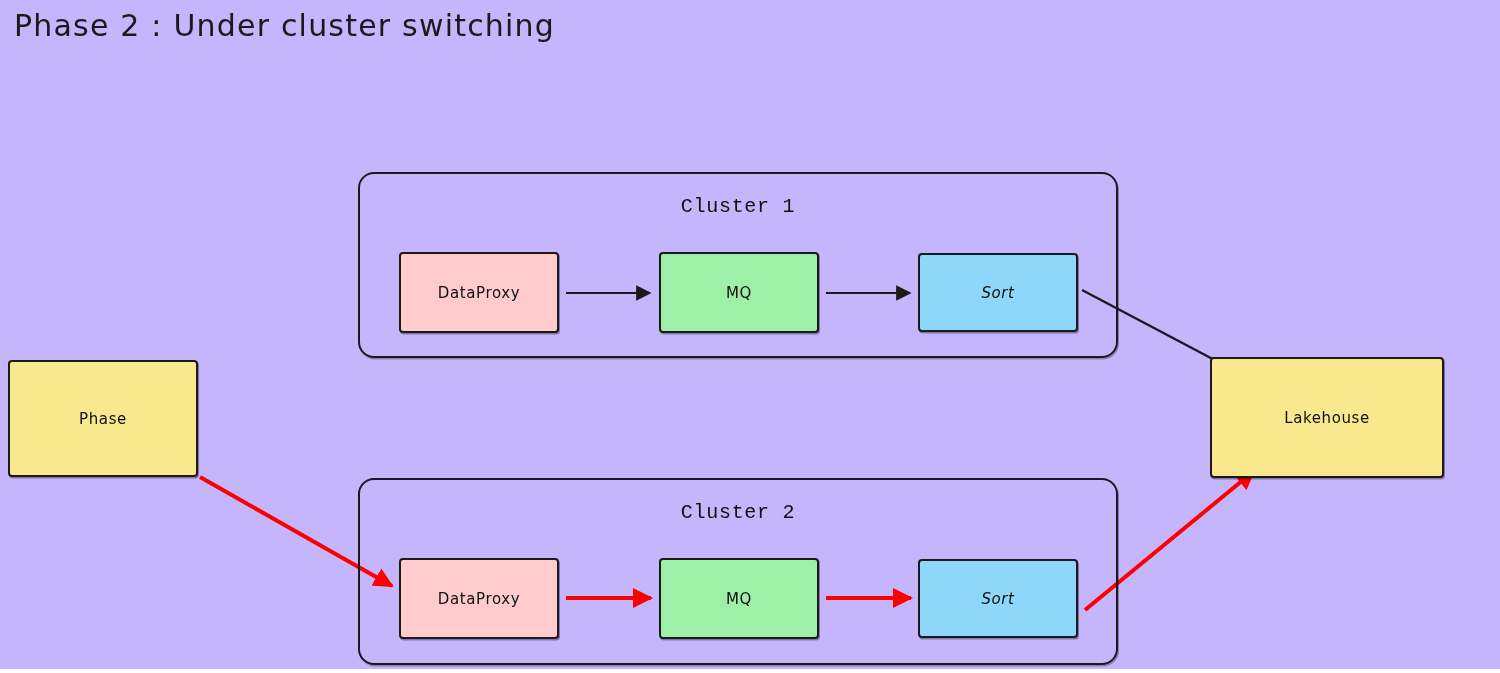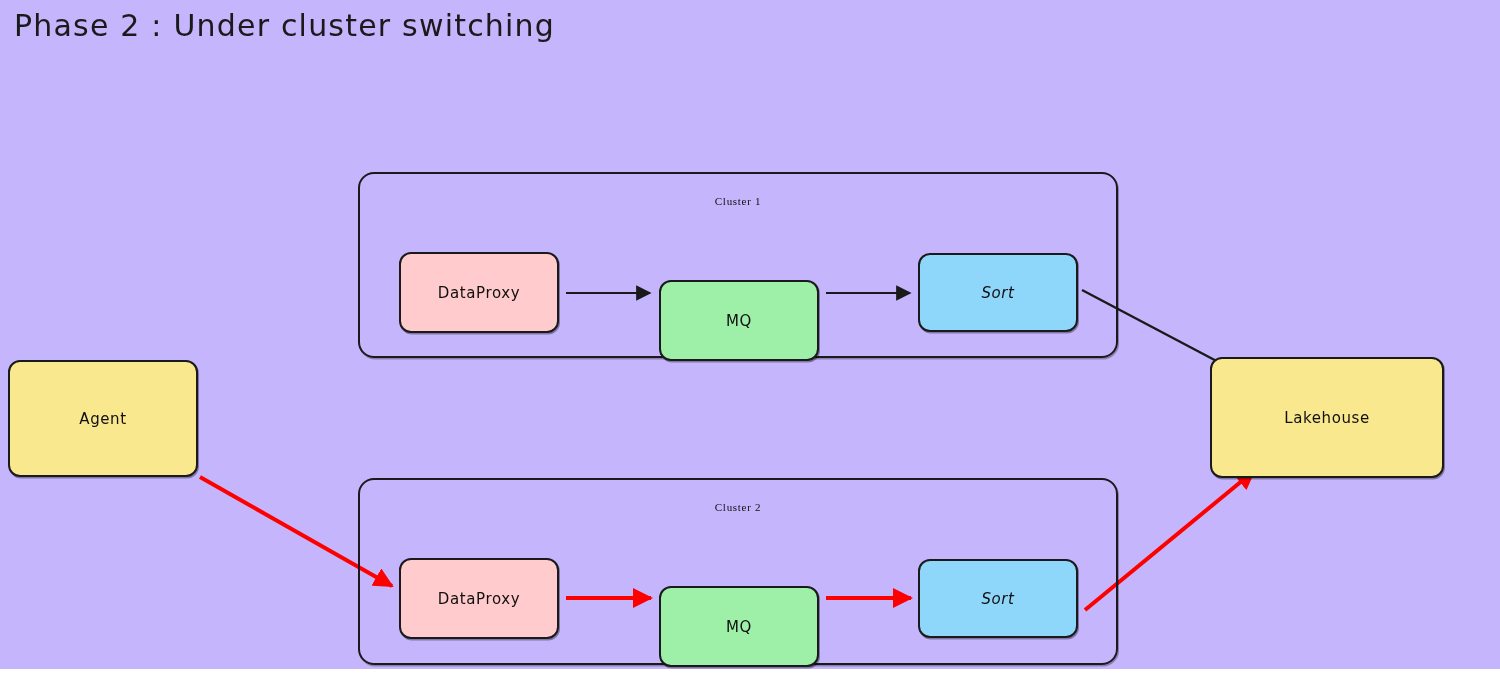--- a/index.html
+++ b/index.html
@@ -30,47 +30,47 @@
     font-size: 30px;
     font-weight: 400;
     letter-spacing: 1.2px;
     color: #1a1a1a;
     white-space: nowrap;
   }
   .node {
     position: absolute;
     box-sizing: border-box;
     border: 2.6px solid #1a1a1a;
-    border-radius: 12px;
+    border-radius: 4px;
     display: flex;
     align-items: center;
     justify-content: center;
     font-family: "DejaVu Sans", sans-serif;
     font-size: 15px;
     color: #101010;
     letter-spacing: 0.6px;
     box-shadow: 1px 1.5px 0 rgba(0,0,0,0.35);
   }
   .node.pink   { background: #ffcbcc; }
-  .node.green  { background: #9ef0a8; margin-top: 28px; }
+  .node.green  { background: #9ef0a8; }
   .node.blue   { background: #8ed7fb; font-style: italic; }
   .node.yellow { background: #fae88e; }
 
   .cluster {
     position: absolute;
     box-sizing: border-box;
     border: 2.6px solid #1a1a1a;
     border-radius: 16px;
     background: transparent;
     box-shadow: 1px 1.5px 0 rgba(0,0,0,0.3);
   }
   .cluster-label {
     position: absolute;
-    font-family: Liberation Serif, serif;
-    font-size: 11px;
+    font-family: Liberation Mono, monospace;
+    font-size: 20px;
     color: #101010;
     letter-spacing: 0.7px;
     white-space: nowrap;
     transform: translateX(-50%);
   }
 </style>
 </head>
 <body>
 
 <div id="canvas">
@@ -102,21 +102,21 @@
     <line x1="1085" y1="610" x2="1254" y2="471" stroke="#ff0000" stroke-width="4" marker-end="url(#arrow-red)"></line>
   </svg>
 
   <div class="cluster" style="left:358px; top:172px; width:760px; height:186px;"></div>
   <div class="cluster-label" style="left:738px; top:195px;">Cluster 1</div>
 
   <div class="cluster" style="left:358px; top:478px; width:760px; height:187px;"></div>
   <div class="cluster-label" style="left:738px; top:501px;text-align:center;">Cluster 2</div>
 
   <div class="node yellow" style="left:8px; top:360px; width:190px; height:117px;">
-    <span>Agent</span>
+    <span>Phase</span>
   </div>
 
   <div class="node yellow" style="left:1210px; top:357px; width:234px; height:121px;">
     <span>Lakehouse</span>
   </div>
 
   <div class="node pink" style="left:399px; top:252px; width:160px; height:81px;">
     <span>DataProxy</span>
   </div>
   <div class="node green" style="left:659px; top:252px; width:160px; height:81px;">

